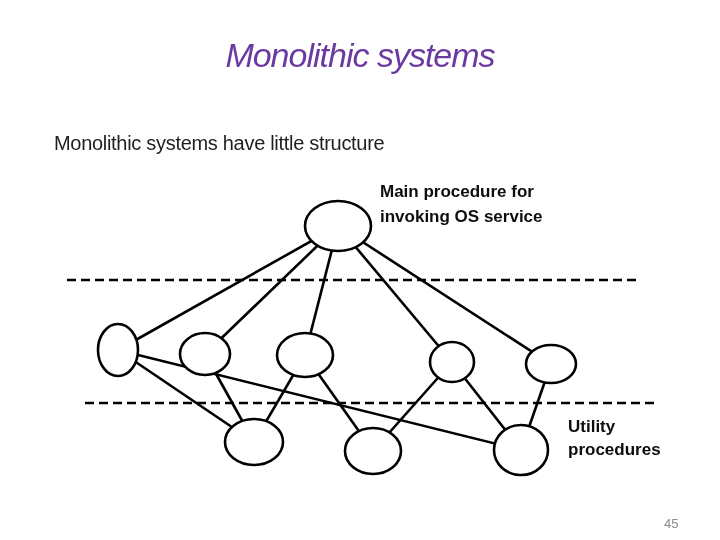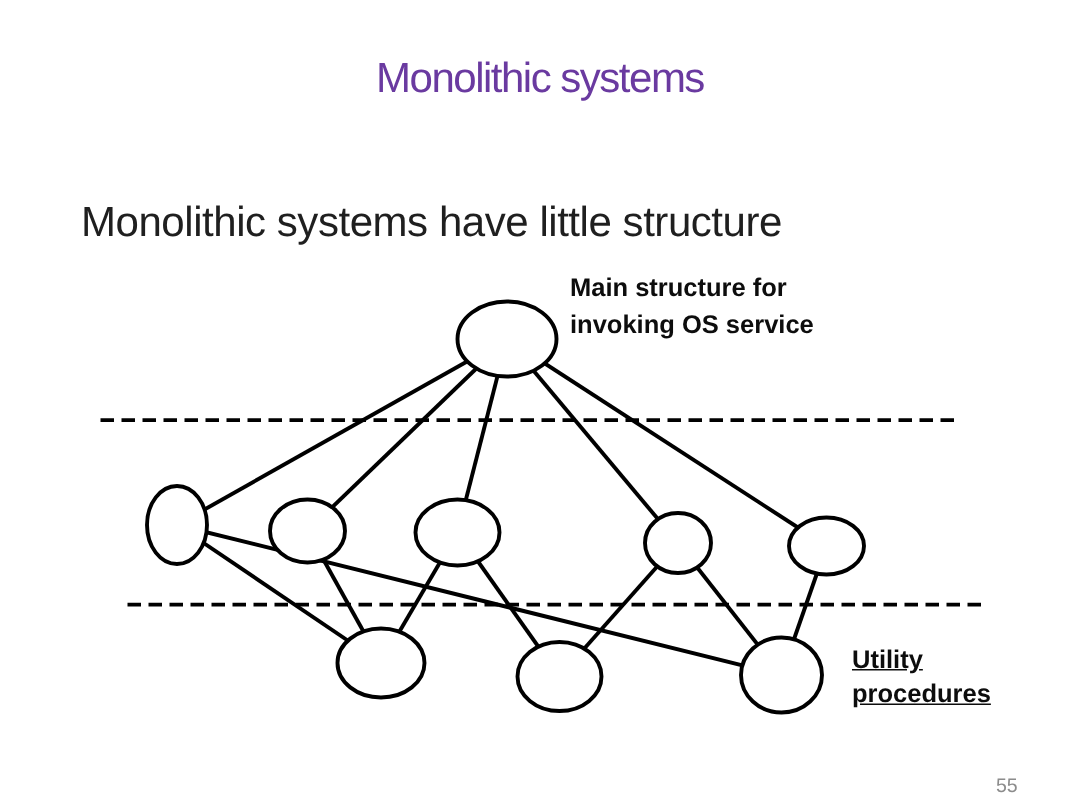--- a/index.html
+++ b/index.html
@@ -8,47 +8,48 @@
     width:720px;height:540px;
     background:#ffffff;
     font-family:"Liberation Sans",sans-serif;
     overflow:hidden;
   }
   .title{
     position:absolute;
     top:36px;left:0;width:720px;
     margin:0;
     text-align:center;
+    font-style:italic;
     font-weight:400;
-    font-size:28px;
+    font-size:34px;
     letter-spacing:-1px;
     color:var(--title-color,#6A3AA0);
   }
   .body-text{
     position:absolute;
     top:132px;left:54px;
-    font-size:28px;
+    font-size:20px;
     letter-spacing:-0.3px;
     color:var(--body-color,#1f1f1f);
     white-space:nowrap;
   }
   #diagram{
     position:absolute;
     top:0;left:0;
   }
   .dlabel{
     position:absolute;
     font-weight:bold;
     font-size:17px;
     color:var(--label-color,#0d0d0d);
     white-space:pre-line;
   }
   .main-label{left:380px;top:179px;line-height:25px;}
   .service-label{left:595px;top:321px;line-height:25px;}
-  .utility-label{left:568px;top:428px;line-height:23px;text-decoration:underline;}
+  .utility-label{left:568px;top:415px;line-height:23px;}
   .footer{
     position:absolute;
     left:287px;top:515px;
     font-size:13px;
     color:var(--footer-color,#8c8c8c);
     white-space:nowrap;
   }
   .page-number{
     position:absolute;
     left:664px;top:516px;
@@ -85,23 +86,23 @@
       <ellipse cx="118" cy="350" rx="20" ry="26" fill="#FFFFFF" stroke="#000000" stroke-width="2.6"></ellipse>
       <ellipse cx="205" cy="354" rx="25" ry="21" fill="#FFFFFF" stroke="#000000" stroke-width="2.6"></ellipse>
       <ellipse cx="305" cy="355" rx="28" ry="22" fill="#FFFFFF" stroke="#000000" stroke-width="2.6"></ellipse>
       <ellipse cx="452" cy="362" rx="22" ry="20" fill="#FFFFFF" stroke="#000000" stroke-width="2.6"></ellipse>
       <ellipse cx="551" cy="364" rx="25" ry="19" fill="#FFFFFF" stroke="#000000" stroke-width="2.6"></ellipse>
       <ellipse cx="254" cy="442" rx="29" ry="23" fill="#FFFFFF" stroke="#000000" stroke-width="2.6"></ellipse>
       <ellipse cx="373" cy="451" rx="28" ry="23" fill="#FFFFFF" stroke="#000000" stroke-width="2.6"></ellipse>
       <ellipse cx="521" cy="450" rx="27" ry="25" fill="#FFFFFF" stroke="#000000" stroke-width="2.6"></ellipse>
     </svg>
 
-  <div class="dlabel main-label">Main structure for
+  <div class="dlabel main-label">Main procedure for
 invoking OS service</div>
 
 
   <div class="dlabel utility-label">Utility
 procedures</div>
 
 
-  <div class="page-number">55</div>
+  <div class="page-number">45</div>
 
 </div>
 
 </body></html>

